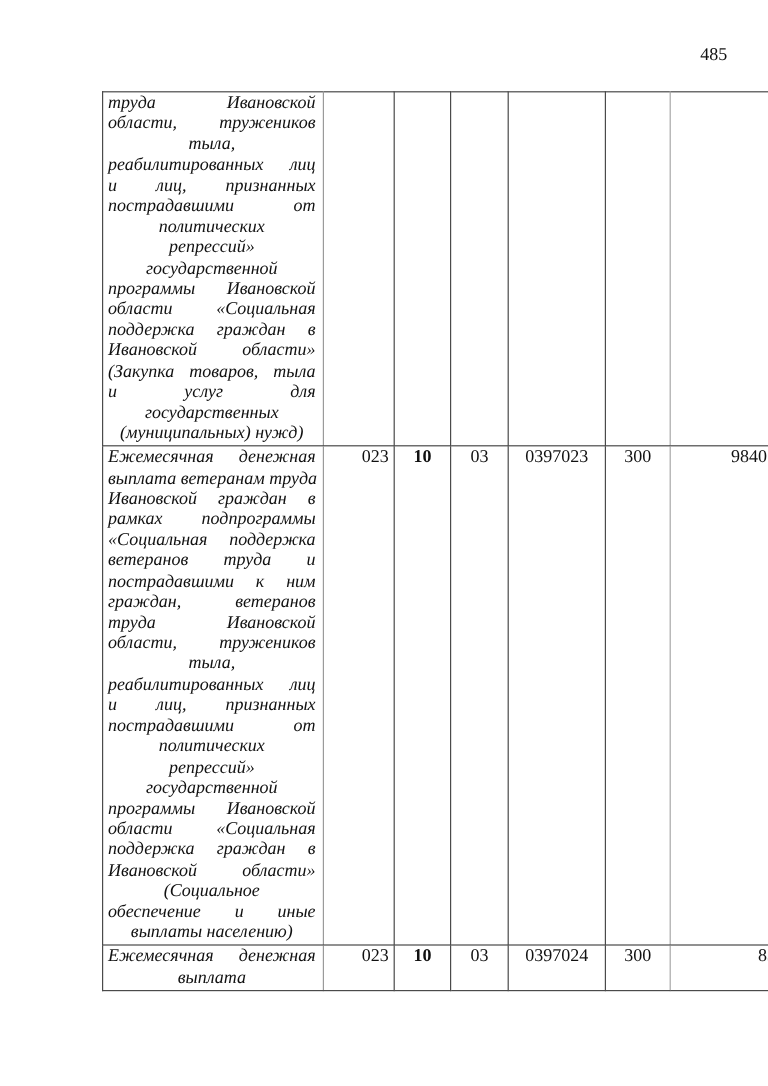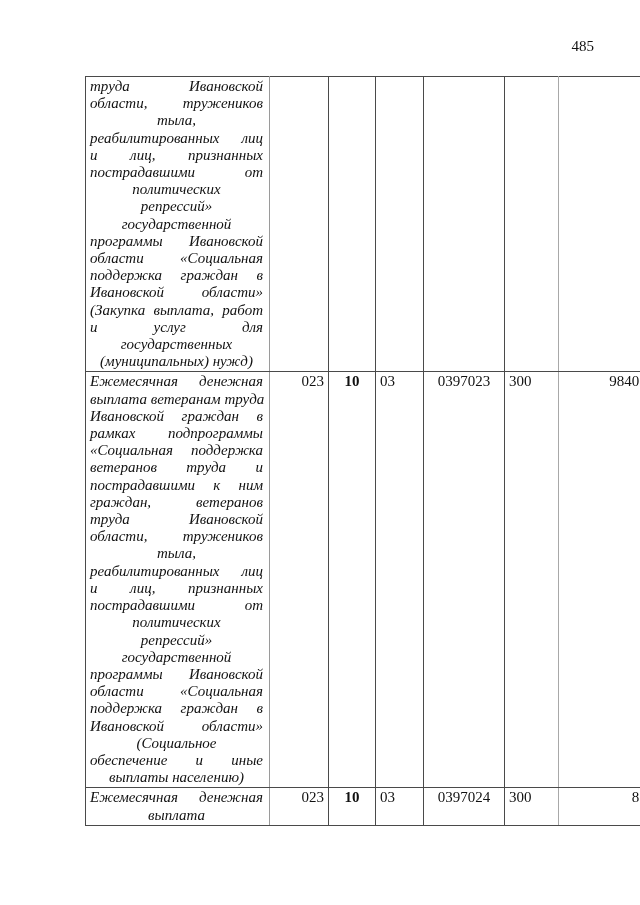--- a/index.html
+++ b/index.html
@@ -11,21 +11,21 @@
       width: 640px;
       height: 905px;
       position: relative;
       overflow: hidden;
       font-family: "Liberation Serif", "DejaVu Serif", serif;
       color: #111111;
     }
     .page-number {
       position: absolute;
       top: 38px;
-      right: 46px;
+      right: 34px;
       font-size: 15px;
       line-height: 17px;
     }
     table.budget {
       position: absolute;
       left: 85px;
       top: 76px;
       width: 512px;
       border-collapse: collapse;
       table-layout: fixed;
@@ -33,23 +33,23 @@
     }
     table.budget td {
       border: 1px solid #4a4a4a;
       vertical-align: top;
       padding: 1px 4px 1px 4px;
       line-height: 17.2px;
     }
     td.c-desc { width: 173px; border-right-color: #9a9a9a !important; padding-right: 6px !important; font-style: italic; }
     td.c-min  { width: 50px;  text-align: right; }
     td.c-sec  { width: 38px;  text-align: center; font-weight: bold; }
-    td.c-sub  { width: 39px;  text-align: left; }
+    td.c-sub  { width: 39px;  text-align: center; }
     td.c-tgt  { width: 72px;  text-align: center; }
-    td.c-exp  { width: 45px;  text-align: left; border-right-color: #a8a8a8 !important; }
+    td.c-exp  { width: 45px;  text-align: center; border-right-color: #a8a8a8 !important; }
     td.c-amt  { width: 95px;  text-align: right; }
     .ln {
       white-space: nowrap;
       text-align: center;
     }
     .ln.j {
       text-align: justify;
       text-align-last: justify;
     }
   </style>
@@ -68,21 +68,21 @@
           <div class="ln j">реабилитированных лиц</div>
           <div class="ln j">и лиц, признанных</div>
           <div class="ln j">пострадавшими от</div>
           <div class="ln">политических</div>
           <div class="ln">репрессий»</div>
           <div class="ln">государственной</div>
           <div class="ln j">программы Ивановской</div>
           <div class="ln j">области «Социальная</div>
           <div class="ln j">поддержка граждан в</div>
           <div class="ln j">Ивановской области»</div>
-          <div class="ln j">(Закупка выплата, работ</div>
+          <div class="ln j">(Закупка товаров, тыла</div>
           <div class="ln j">и услуг для</div>
           <div class="ln">государственных</div>
           <div class="ln">(муниципальных) нужд)</div>
         </td>
       <td class="c-min"></td>
       <td class="c-sec"></td>
       <td class="c-sub"></td>
       <td class="c-tgt"></td>
       <td class="c-exp"></td>
       <td class="c-amt"></td>

